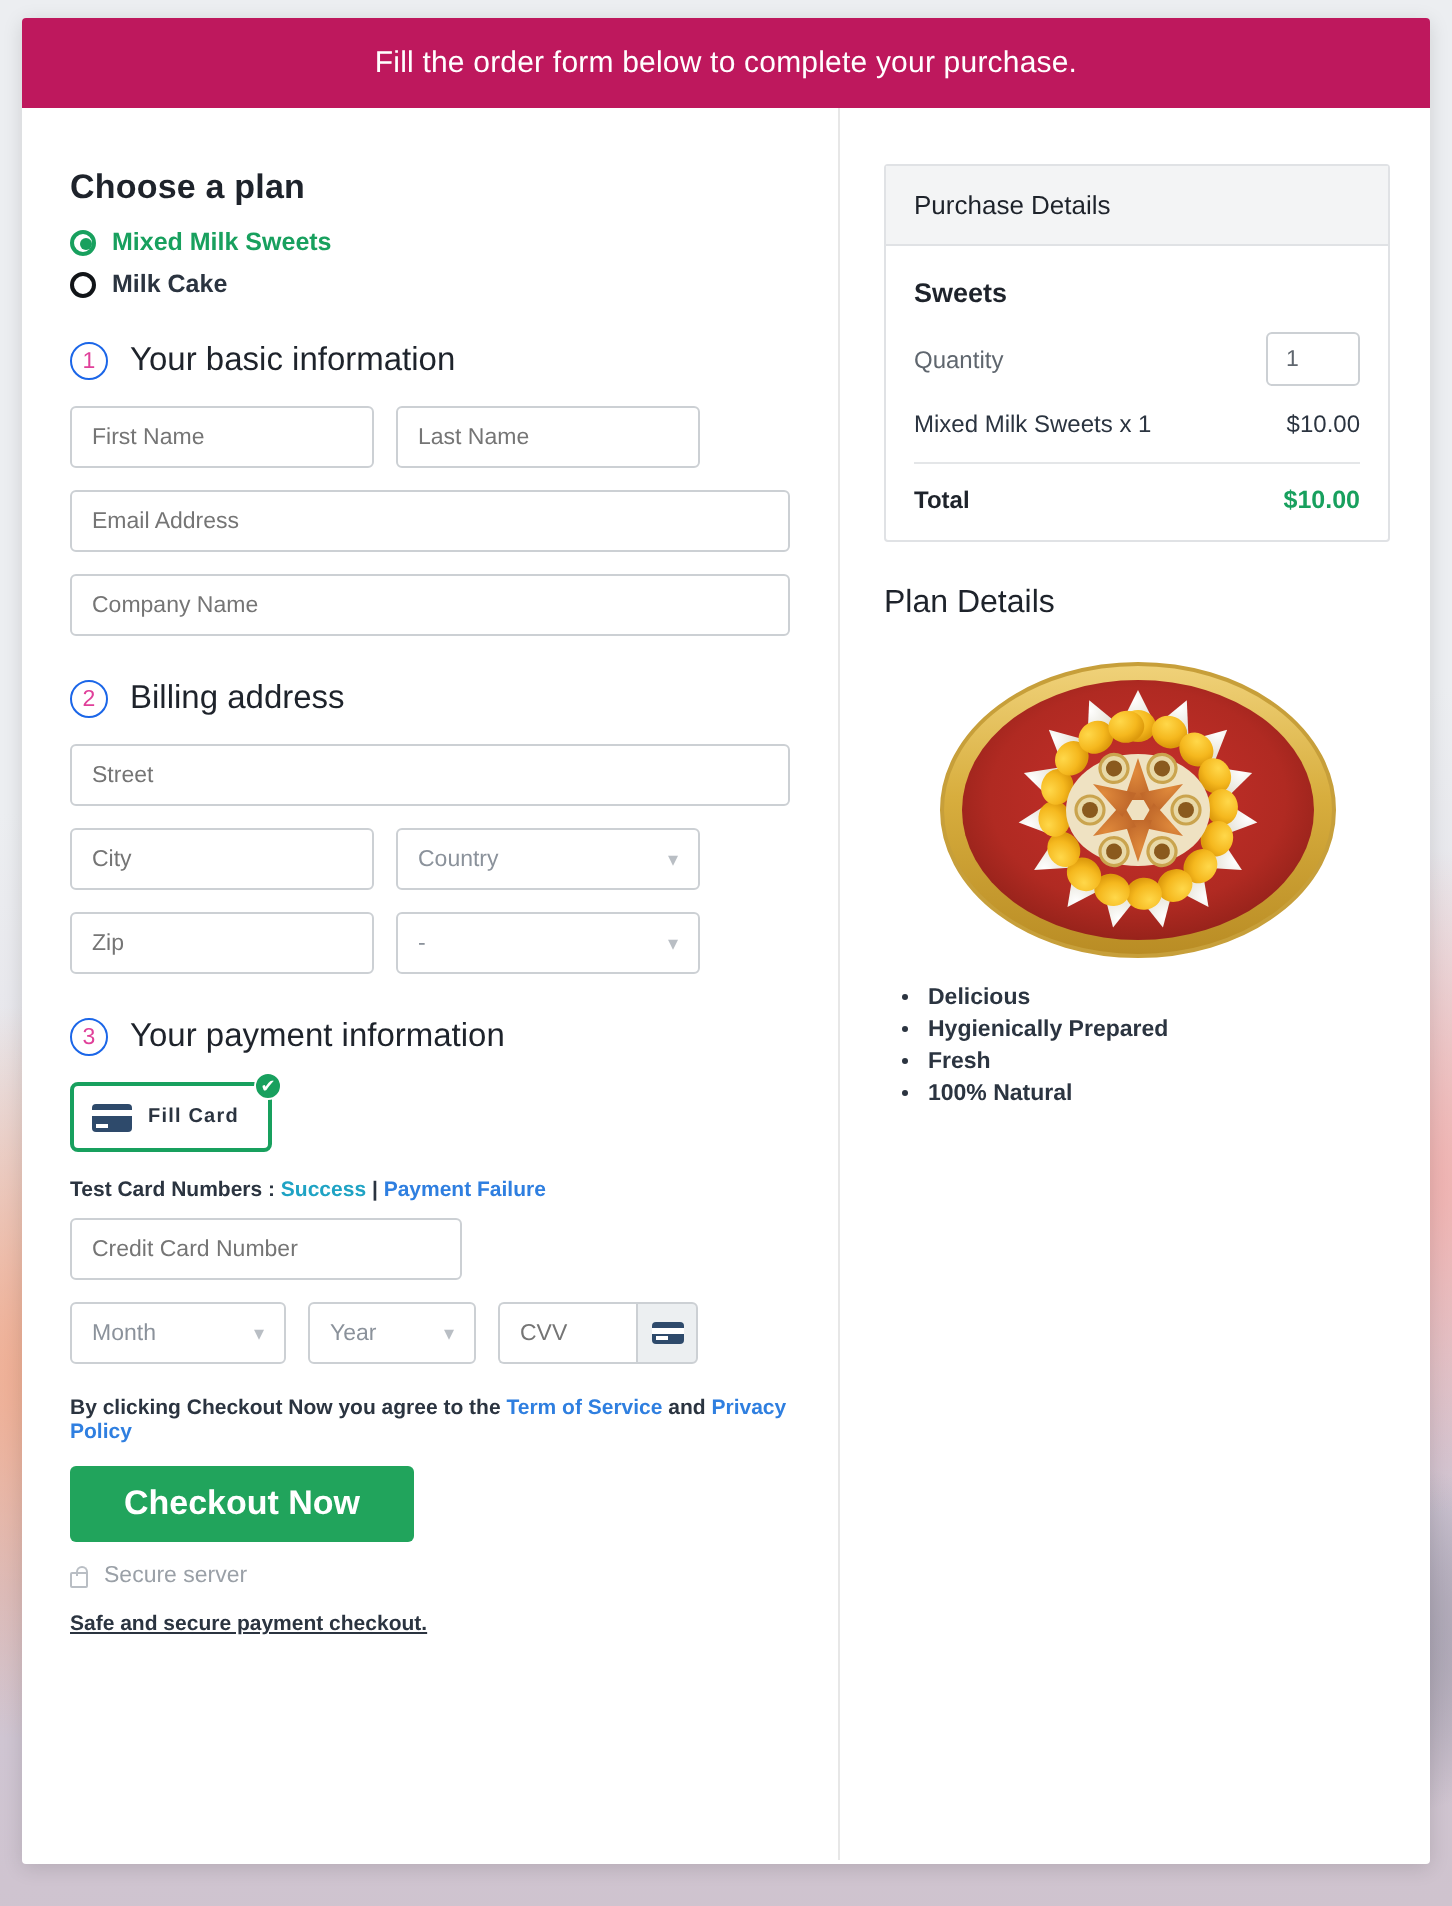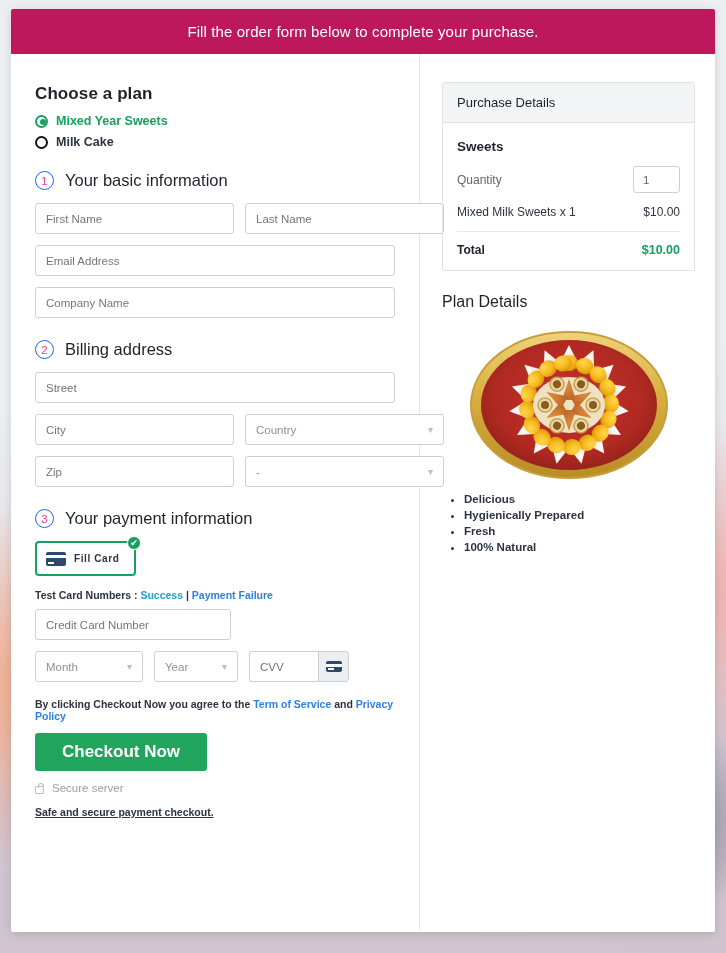--- a/index.html
+++ b/index.html
@@ -79,21 +79,21 @@
   
   .row { display: flex; gap: 11px; margin-bottom: 11px; }
   .fld {
     height: 31px; border: 1px solid #ccd0d4; border-radius: 3px;
     background: #fff; font-size: 11.5px; color: #8b929b;
     padding: 0 10px; display: flex; align-items: center; width: 100%;
     font-family: "Liberation Sans", sans-serif;
   }
   .fld.sel { justify-content: space-between; }
   .chev { color: #b9bec4; font-size: 10px; margin-left: 6px; }
-  .half { width: 199px; flex: none; }
+  .half { width: 152px; flex: none; }
   .full { width: 100%; }
 
   
   .card-tile {
     width: 101px; height: 35px; border: 2px solid #18a05e; border-radius: 4px;
     display: flex; align-items: center; padding-left: 9px; position: relative;
     margin-bottom: 13px;
   }
   .cc-glyph {
     width: 20px; height: 14px; border-radius: 2px; background: #2e4a6b;
@@ -183,21 +183,21 @@
   <div class="banner">Fill the order form below to complete your purchase.</div>
 
   <div class="cols">
 
    <div class="col-left">
 
     <h2 class="section-title">Choose a plan</h2>
 
     <div class="radio-row">
       <span class="radio checked"></span>
-      <span class="radio-label active">Mixed Year Sweets</span>
+      <span class="radio-label active">Mixed Milk Sweets</span>
     </div>
     <div class="radio-row">
       <span class="radio"></span>
       <span class="radio-label">Milk Cake</span>
     </div>
 
     <div class="step">
       <span class="step-num">1</span>
       <span class="step-text">Your basic information</span>
     </div>

